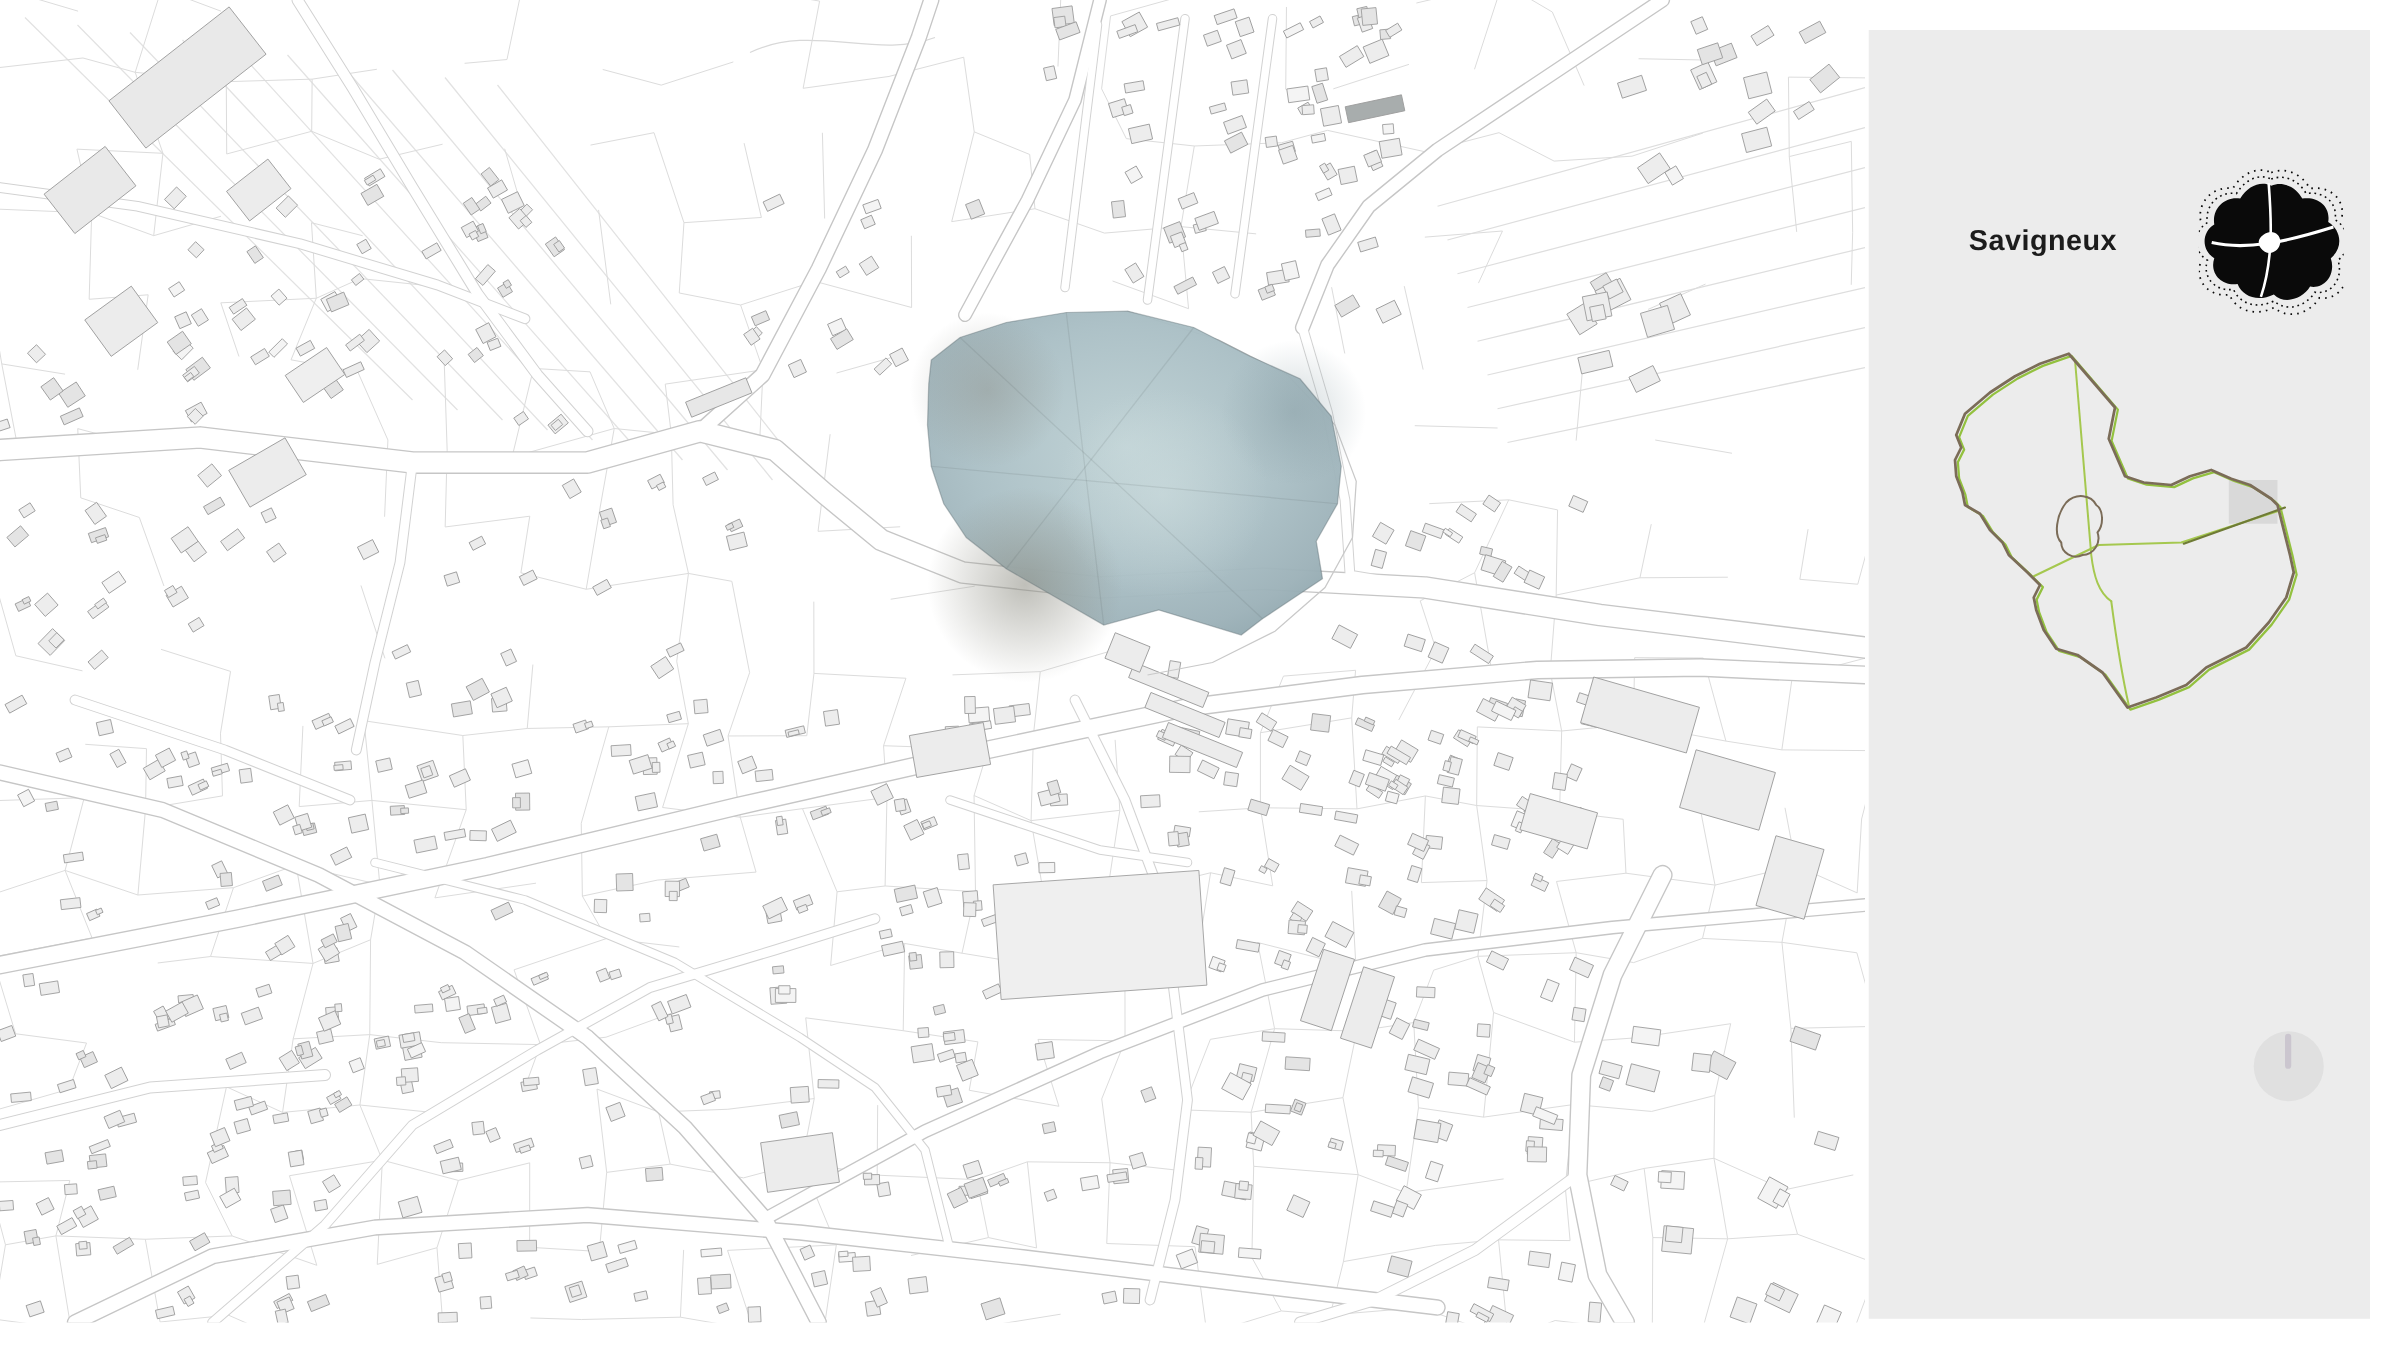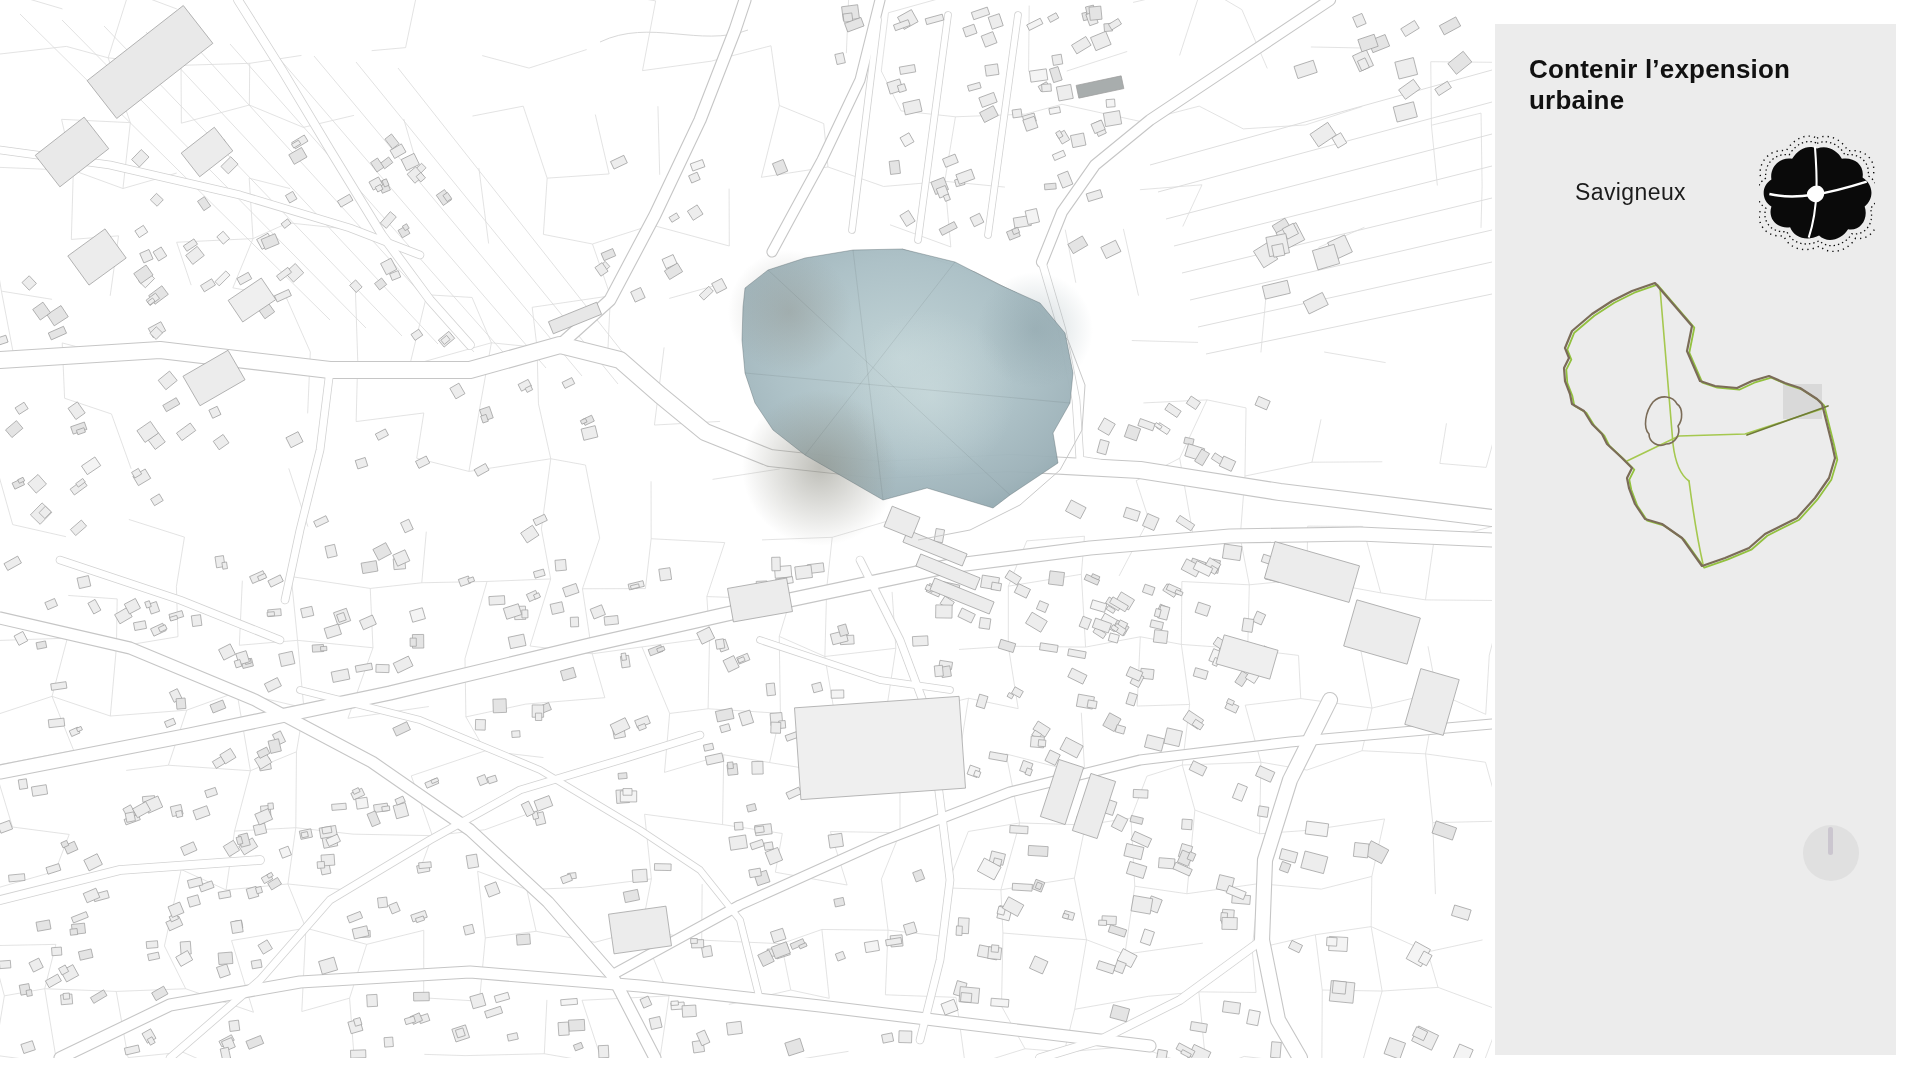--- a/index.html
+++ b/index.html
@@ -4,21 +4,21 @@
 <style>
   html,body{margin:0;padding:0;background:#ffffff;width:1920px;height:1080px;overflow:hidden;
     font-family:"Liberation Sans",sans-serif;}
   #map-area{position:absolute;left:0;top:0;width:1492px;height:1058px;background:#ffffff;}
   #map-area svg{display:block;}
   #sidebar{position:absolute;left:1495px;top:24px;width:401px;height:1031px;background:#ececec;}
   #panel-title{position:absolute;left:34px;top:30px;width:350px;margin:0;
     font-size:26px;font-weight:700;color:#111;letter-spacing:.2px;}
   #commune-row{position:absolute;left:80px;top:104px;width:300px;height:128px;
     display:flex;align-items:center;justify-content:space-between;}
-  #commune-label{font-size:23px;font-weight:400;color:#1c1c1c;letter-spacing:.4px;}
+  #commune-label{font-size:23px;font-weight:700;color:#1c1c1c;letter-spacing:.4px;}
   #commune-icon{width:116px;height:120px;}
   #minimap{position:absolute;left:62px;top:252px;width:310px;height:315px;}
   #dial-button{position:absolute;left:308px;top:801px;width:56px;height:56px;border-radius:50%;
     background:#e0e0e0;cursor:pointer;}
   #dial-tick{position:absolute;left:25px;top:2px;width:5px;height:28px;border-radius:3px;background:#cbc6cf;}
 </style>
 </head>
 <body>
 
 <div id="map-area">
@@ -1341,21 +1341,20 @@
             <path d="M955,262 L805,455"></path>
           </g>
           <polygon points="745,288 768,270 805,258 853,250 902,249 955,262 1000,285 1040,303 1065,333 1073,373 1070,403 1053,433 1058,463 1010,495 993,508 927,488 883,500 838,474 805,455 773,430 755,403 745,373 742,340 743,307" fill="none" stroke="rgba(90,105,110,0.4)" stroke-width="1"></polygon>
         </g>
       </g>
   </svg>
 </div>
 
 <div id="sidebar">
 
-  <h1 id="panel-title">Contenir l’expension urbaine</h1>
 
   <div id="commune-row">
     <span id="commune-label">Savigneux</span>
     <svg id="commune-icon" viewBox="0 0 112 104">
       <g transform="translate(56,52)">
         <path transform="scale(1.24)" fill="none" stroke="#0a0a0a" stroke-width="1.1" stroke-dasharray="1 3.2" d="M0,-42 C10,-46 20,-40 24,-32 C36,-34 46,-26 44,-14 C54,-8 56,6 46,14 C50,26 42,38 30,36 C24,46 10,50 2,42 C-10,48 -22,44 -26,34 C-38,36 -48,26 -44,14 C-54,8 -54,-6 -44,-12 C-46,-24 -36,-34 -24,-32 C-18,-42 -8,-46 0,-42 Z"></path>
         <path transform="scale(1.12)" fill="none" stroke="#0a0a0a" stroke-width="1.1" stroke-dasharray="1.2 2.6" d="M0,-42 C10,-46 20,-40 24,-32 C36,-34 46,-26 44,-14 C54,-8 56,6 46,14 C50,26 42,38 30,36 C24,46 10,50 2,42 C-10,48 -22,44 -26,34 C-38,36 -48,26 -44,14 C-54,8 -54,-6 -44,-12 C-46,-24 -36,-34 -24,-32 C-18,-42 -8,-46 0,-42 Z"></path>
         <path fill="#0a0a0a" d="M0,-42 C10,-46 20,-40 24,-32 C36,-34 46,-26 44,-14 C54,-8 56,6 46,14 C50,26 42,38 30,36 C24,46 10,50 2,42 C-10,48 -22,44 -26,34 C-38,36 -48,26 -44,14 C-54,8 -54,-6 -44,-12 C-46,-24 -36,-34 -24,-32 C-18,-42 -8,-46 0,-42 Z"></path>
         <path d="M-46,2 C-20,8 10,2 48,-10" fill="none" stroke="#ffffff" stroke-width="2.4"></path>
         <path d="M-2,-44 C0,-18 2,14 -8,44" fill="none" stroke="#ffffff" stroke-width="2"></path>

